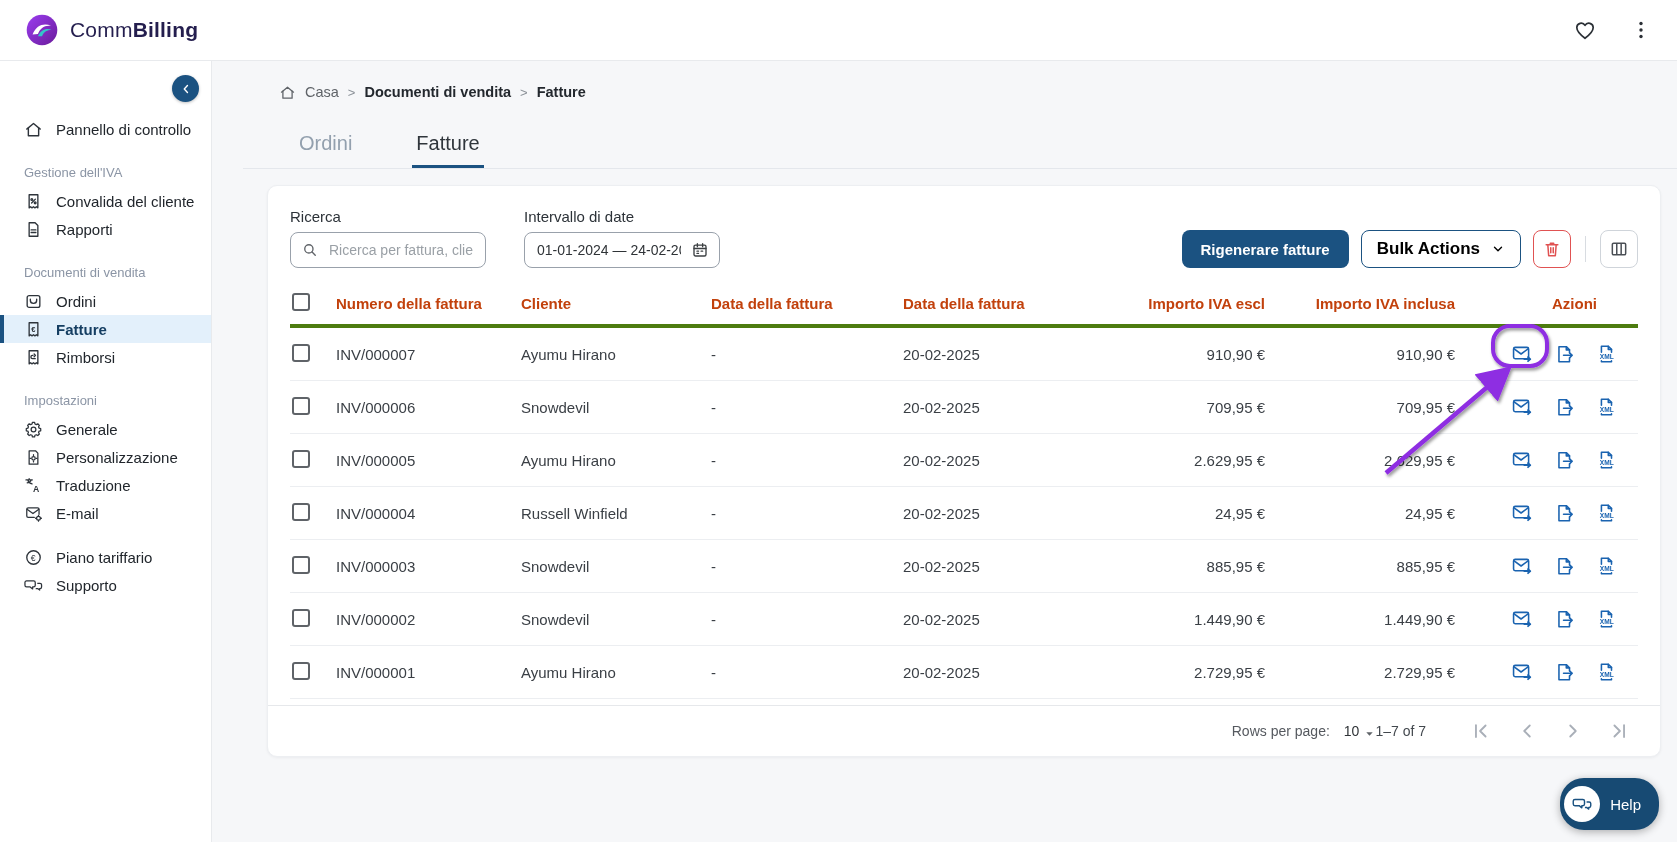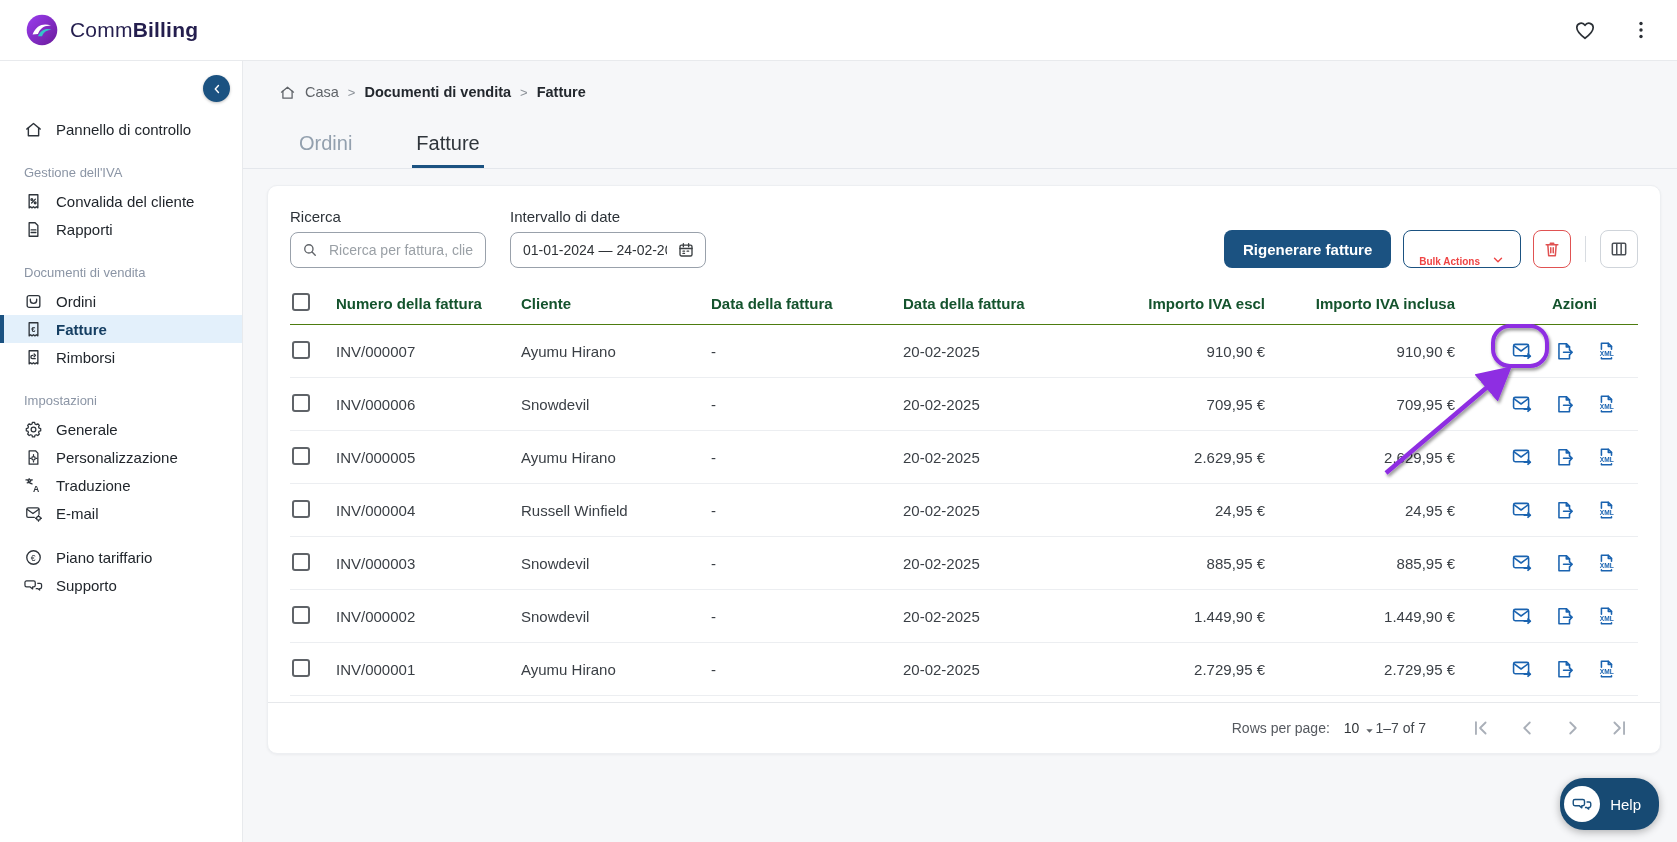--- a/index.html
+++ b/index.html
@@ -8,21 +8,21 @@
 
   
   .topbar{position:fixed;top:0;left:0;right:0;height:61px;background:#fff;border-bottom:1px solid #e8eaed;display:flex;align-items:center;justify-content:space-between;padding:0 24px;box-sizing:border-box;z-index:5}
   .brand{display:flex;align-items:center;gap:10px}
   .brand-text{font-size:21px;color:#241e4e;letter-spacing:.2px}
   .brand-text b{font-weight:700}
   .top-icons{display:flex;align-items:center;gap:32px}
   .top-icon{width:24px;height:24px;color:#2b3036;cursor:pointer}
 
   
-  .sidebar{position:fixed;top:61px;left:0;bottom:0;width:243px;background:#fff;border-right:1px solid #e8eaed;box-sizing:border-box;padding-top:12px;z-index:4}
+  .sidebar{position:fixed;top:61px;left:0;bottom:0;width:212px;background:#fff;border-right:1px solid #e8eaed;box-sizing:border-box;padding-top:12px;z-index:4}
   .collapse-btn{position:absolute;top:14px;right:12px;width:27px;height:27px;border-radius:50%;background:#1b5281;display:flex;align-items:center;justify-content:center;cursor:pointer;box-shadow:0 1px 3px rgba(0,0,0,.25)}
   .side-section:first-child{margin-top:42px}
   .side-section{margin-top:16px}
   .side-title{font-size:13px;color:#8b95a5;padding:6px 0 7px 24px}
   .side-item{display:flex;align-items:center;gap:13px;height:28px;padding-left:24px;font-size:15px;color:#21262c;cursor:pointer;position:relative}
   .side-item.active{background:#e3f0fb}
   .side-item.active::before{content:"";position:absolute;left:0;top:0;bottom:0;width:4px;background:#1b5281}
   .side-item.active .side-label{font-weight:600;color:#153e62}
   .side-icon{width:19px;height:19px;color:#2e343b;flex:0 0 auto}
   .side-icon svg{width:19px;height:19px}
@@ -35,38 +35,38 @@
   .crumb-home{width:17px;height:17px;color:#5f6368}
 
   .tabbar{margin-top:29px;padding-left:52px;display:flex;gap:56px;border-bottom:1px solid #e4e7ec}
   .tab{font-size:20px;color:#93a0ae;padding:2px 4px 13px;cursor:pointer}
   .tab.active{color:#2f353b;font-weight:500;border-bottom:3px solid #1b5281;padding-bottom:10px}
 
   .card{margin:16px 16px 0 24px;width:1394px;box-sizing:border-box;background:#fff;border:1px solid #edeff2;border-radius:10px;box-shadow:0 1px 3px rgba(16,24,40,.05);padding:22px 22px 0}
 
   
   .filters-row{display:flex;align-items:flex-end;justify-content:space-between}
-  .filter-groups{display:flex;gap:24px}
+  .filter-groups{display:flex;gap:38px}
   .fgroup-label{font-size:15px;color:#2c3238;margin-bottom:7px;font-weight:500}
   .input-box{display:flex;align-items:center;gap:8px;height:36px;border:1px solid #99a1ab;border-radius:8px;padding:0 10px;background:#fff;box-sizing:border-box;width:196px}
   .input-box input{border:none;outline:none;font-size:14px;width:100%;color:#2f3337;font-family:inherit;background:transparent}
   .input-box input::placeholder{color:#9aa0a6}
   .in-icon{width:18px;height:18px;color:#5f6368;flex:0 0 auto}
   .actions-row{display:flex;align-items:center;gap:12px}
   .btn-primary{background:#1b5281;color:#fff;font-weight:700;font-size:15px;border:none;border-radius:8px;height:38px;padding:0 19px;cursor:pointer;font-family:inherit}
-  .btn-outline{background:#fff;border:1.5px solid #1b5281;color:#ef4444;font-weight:700;font-size:10px;border-radius:8px;height:38px;padding:0 15px;display:flex;align-items:flex-end;gap:11px;cursor:pointer;font-family:inherit}
+  .btn-outline{background:#fff;border:1.5px solid #1b5281;color:#000000;font-weight:700;font-size:17px;border-radius:8px;height:38px;padding:0 15px;display:flex;align-items:center;gap:11px;cursor:pointer;font-family:inherit}
   .btn-icon{width:38px;height:38px;border-radius:8px;display:flex;align-items:center;justify-content:center;background:#fff;cursor:pointer;box-sizing:border-box}
   .btn-trash{border:1.5px solid #e05252;color:#e05252}
   .btn-cols{border:1.5px solid #cfd4da;color:#4a4f55}
   .vdiv{width:1px;height:26px;background:#d8dce1;margin:0 2px}
 
   
   .table{margin-top:14px}
   .thead,.trow{display:grid;grid-template-columns:46px 185px 190px 192px 214px 150px 190px 1fr;align-items:center}
-  .thead{height:42px;font-weight:700;font-size:15px;color:#14532d;border-bottom:1px solid #4d7c0f}
+  .thead{height:42px;font-weight:700;font-size:15px;color:#c2410c;border-bottom:4px solid #4d7c0f}
   .trow{height:52px;font-size:15px;color:#3a3f45;border-bottom:1px solid #eceef1}
   .cell.num,.th.num{text-align:right;padding-right:2px}
   .th-azioni{padding-left:54px;text-align:center}
   .checkbox{width:18px;height:18px;border:2px solid #5f6368;border-radius:3px;background:#fff;display:inline-block;cursor:pointer;box-sizing:border-box;margin-left:2px}
   .actions-cell{display:flex;gap:20px;padding-left:54px}
   .icon-btn{width:22px;height:22px;color:#1a63b0;cursor:pointer}
   .icon-btn svg{width:22px;height:22px}
 
   
   .pagination{margin:6px -22px 0;border-top:1px solid #e6e8eb;height:50px;display:flex;align-items:center;justify-content:flex-end;font-size:14px;color:#43484e;padding-right:30px}

